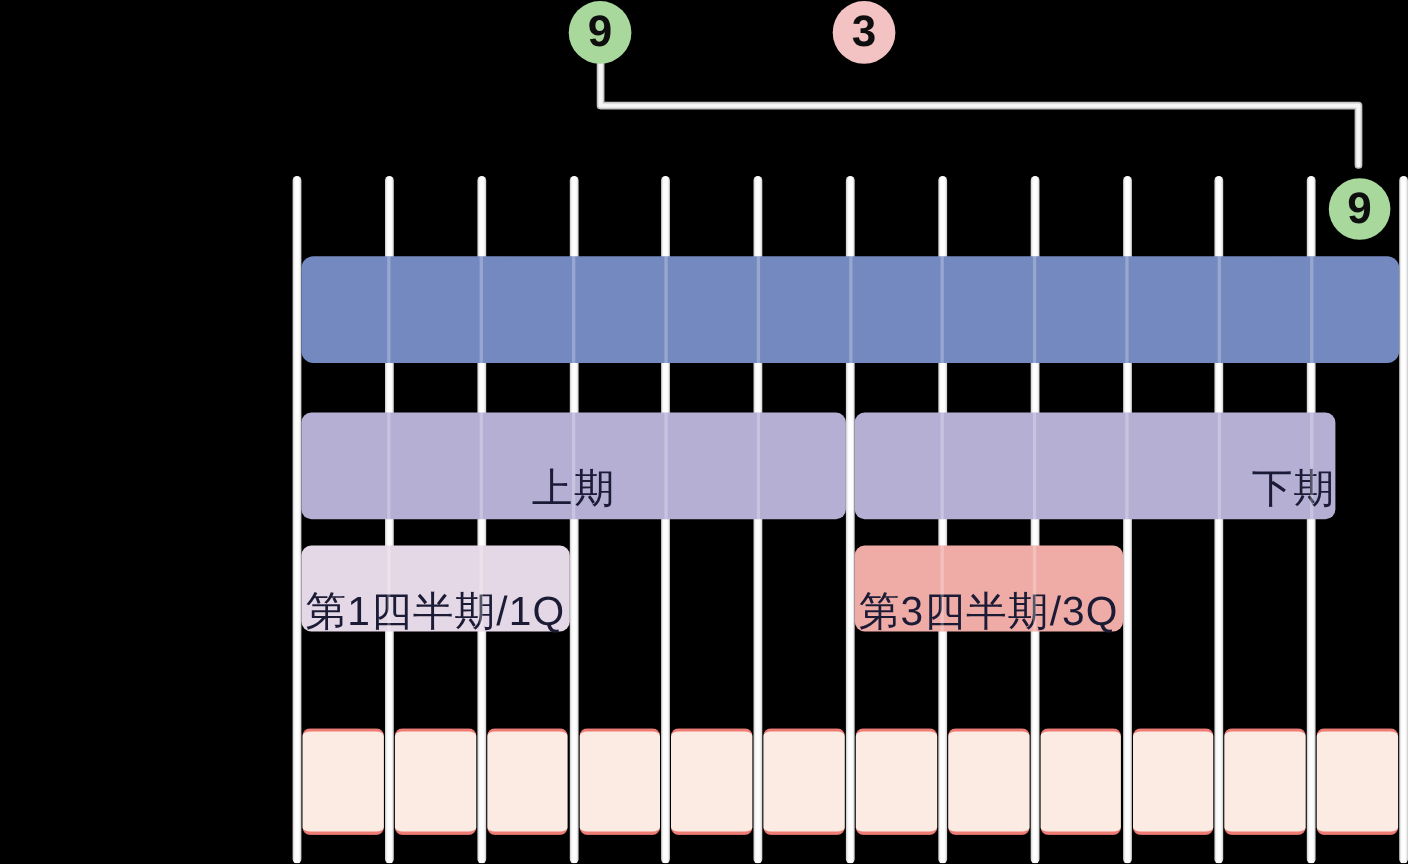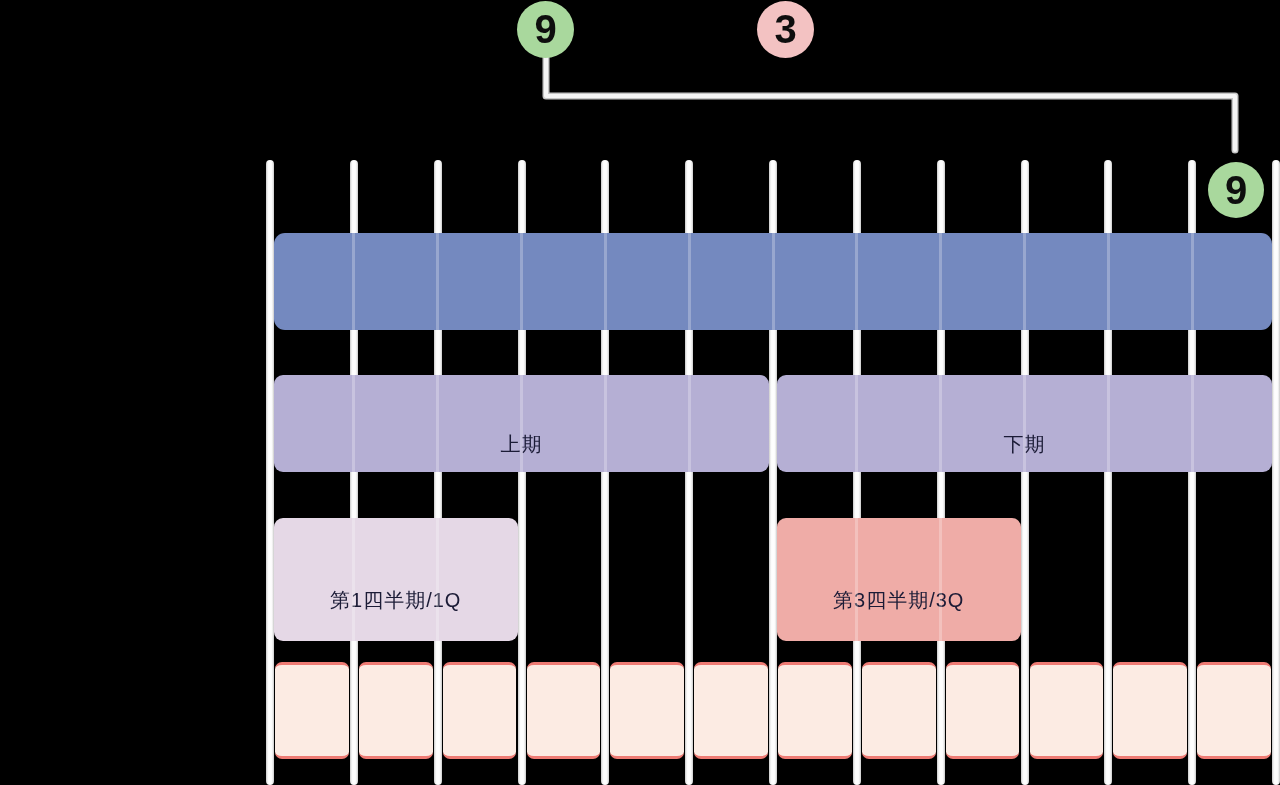--- a/index.html
+++ b/index.html
@@ -10,24 +10,24 @@
   
   .tick{
     position:absolute;top:160px;height:625px;width:8px;border-radius:4px;
     background:linear-gradient(90deg,#c9c9c9 0px,#fbfbfb 2px,#ffffff 4px,#fbfbfb 6px,#c9c9c9 8px);
     z-index:1;
   }
   
   .bar{position:absolute;z-index:2;display:flex;align-items:center;justify-content:center;}
   .row-year{top:233px;height:97px;border-radius:11px;background:#7489bf;}
   .row-half{top:375px;height:97px;border-radius:9px;background:#b5afd4;}
-  .row-q{top:518px;height:123px;border-radius:9px;background:#e5d8e6;}
+  .row-q{top:496px;height:78px;border-radius:9px;background:#e5d8e6;}
   .row-q.hl{background:#efaca7;align-items:center;}
   .bar .lbl{
-    color:#1b1b36;font-size:20px;letter-spacing:1px;white-space:nowrap;margin-top:41px;
+    color:#1b1b36;font-size:37px;letter-spacing:1px;white-space:nowrap;margin-top:41px;
   }
   .inner-tick{
     position:absolute;top:0;height:100%;width:3px;background:rgba(255,255,255,0.26);
   }
   
   .mcell{
     position:absolute;top:662px;height:97px;z-index:2;border-radius:7px;
     background:#fcebe3;border-top:3px solid #ee7b74;border-bottom:3px solid #ee7b74;
     box-sizing:border-box;
   }
@@ -82,21 +82,21 @@
     </div>
 
   <div class="bar row-half" style="left: 274px; width: 495px;">
     <span class="lbl">上期</span>
   <div class="inner-tick" style="left: 78.3333px;"></div>
       <div class="inner-tick" style="left: 162.167px;"></div>
       <div class="inner-tick" style="left: 246px;"></div>
       <div class="inner-tick" style="left: 329.833px;"></div>
       <div class="inner-tick" style="left: 413.667px;"></div>
     </div>
-  <div class="bar row-half" style="left: 777px; width: 495px;">
+  <div class="bar row-half" style="left: 777px; width: 437px; justify-content: flex-end;">
     <span class="lbl">下期</span>
   <div class="inner-tick" style="left: 78.3333px;"></div>
       <div class="inner-tick" style="left: 162.167px;"></div>
       <div class="inner-tick" style="left: 246px;"></div>
       <div class="inner-tick" style="left: 329.833px;"></div>
       <div class="inner-tick" style="left: 413.667px;"></div>
     </div>
 
   <div class="bar row-q" style="left: 274px; width: 243.5px;">
     <span class="lbl">第1四半期/1Q</span>

